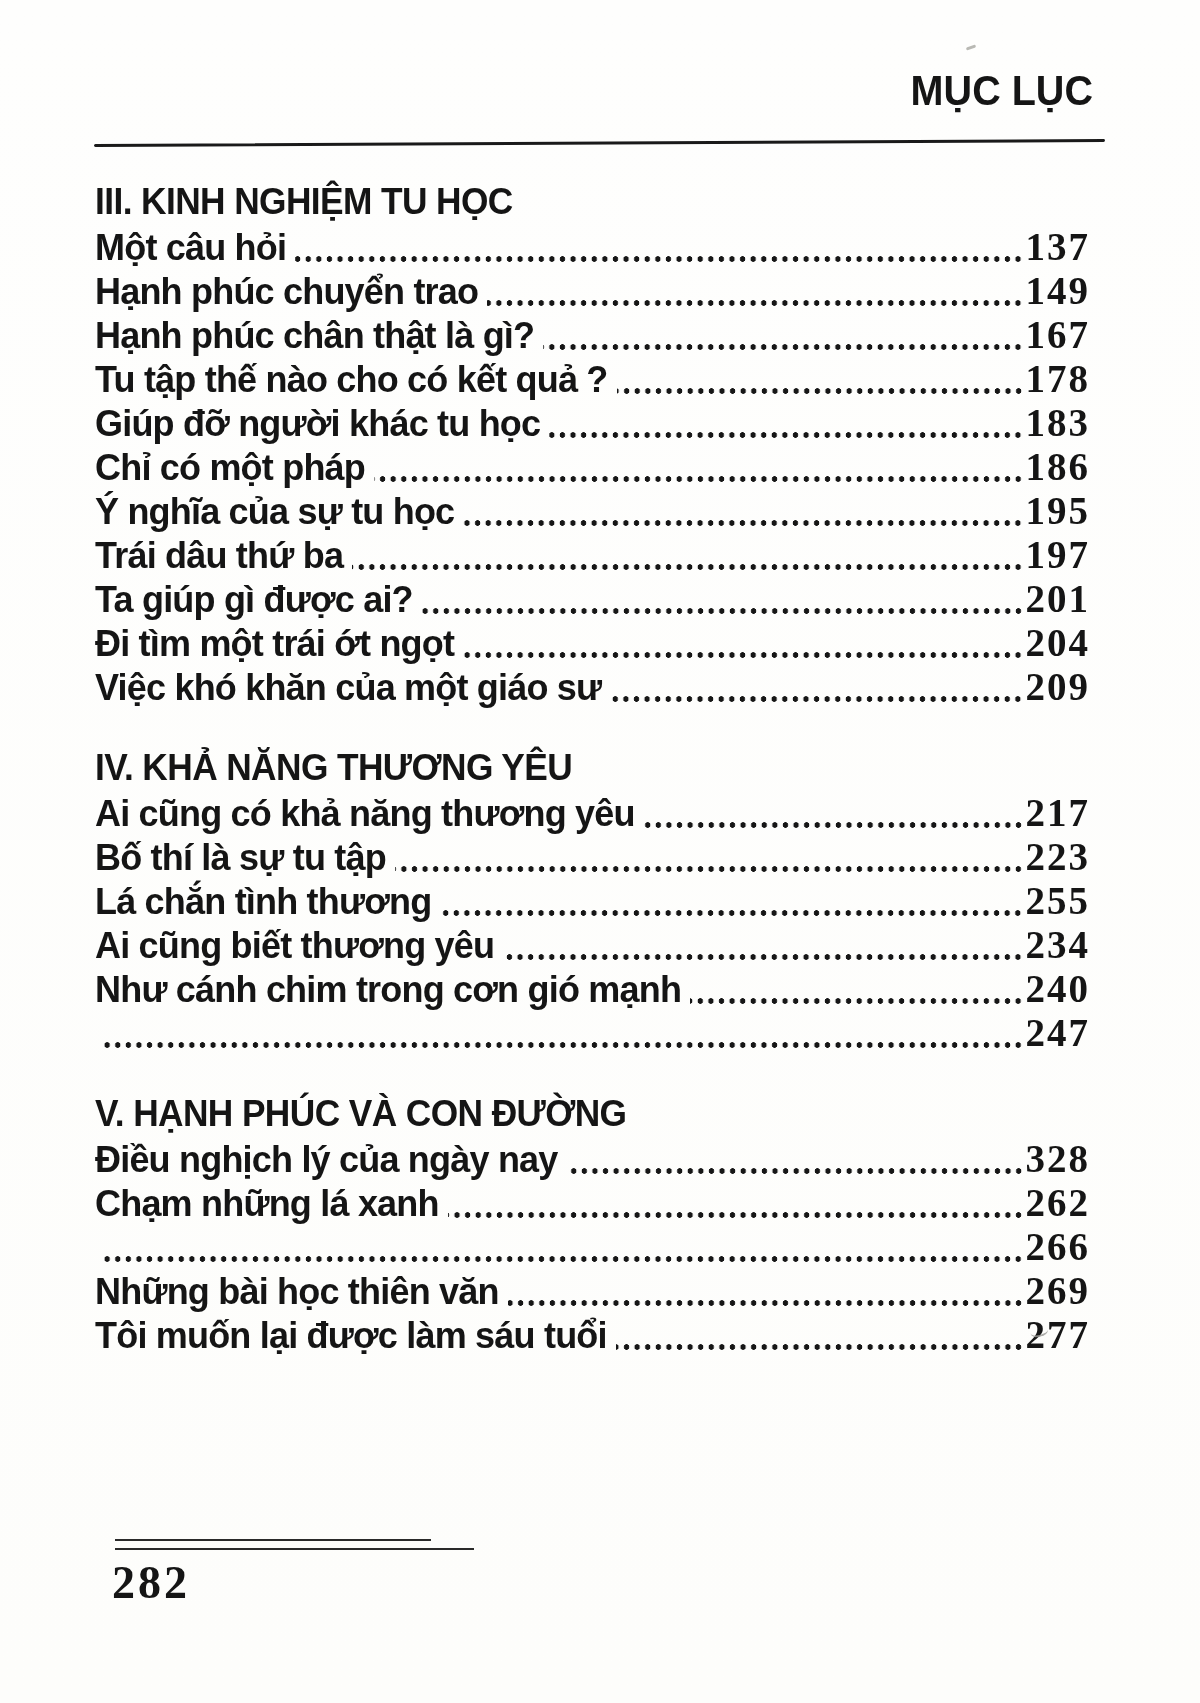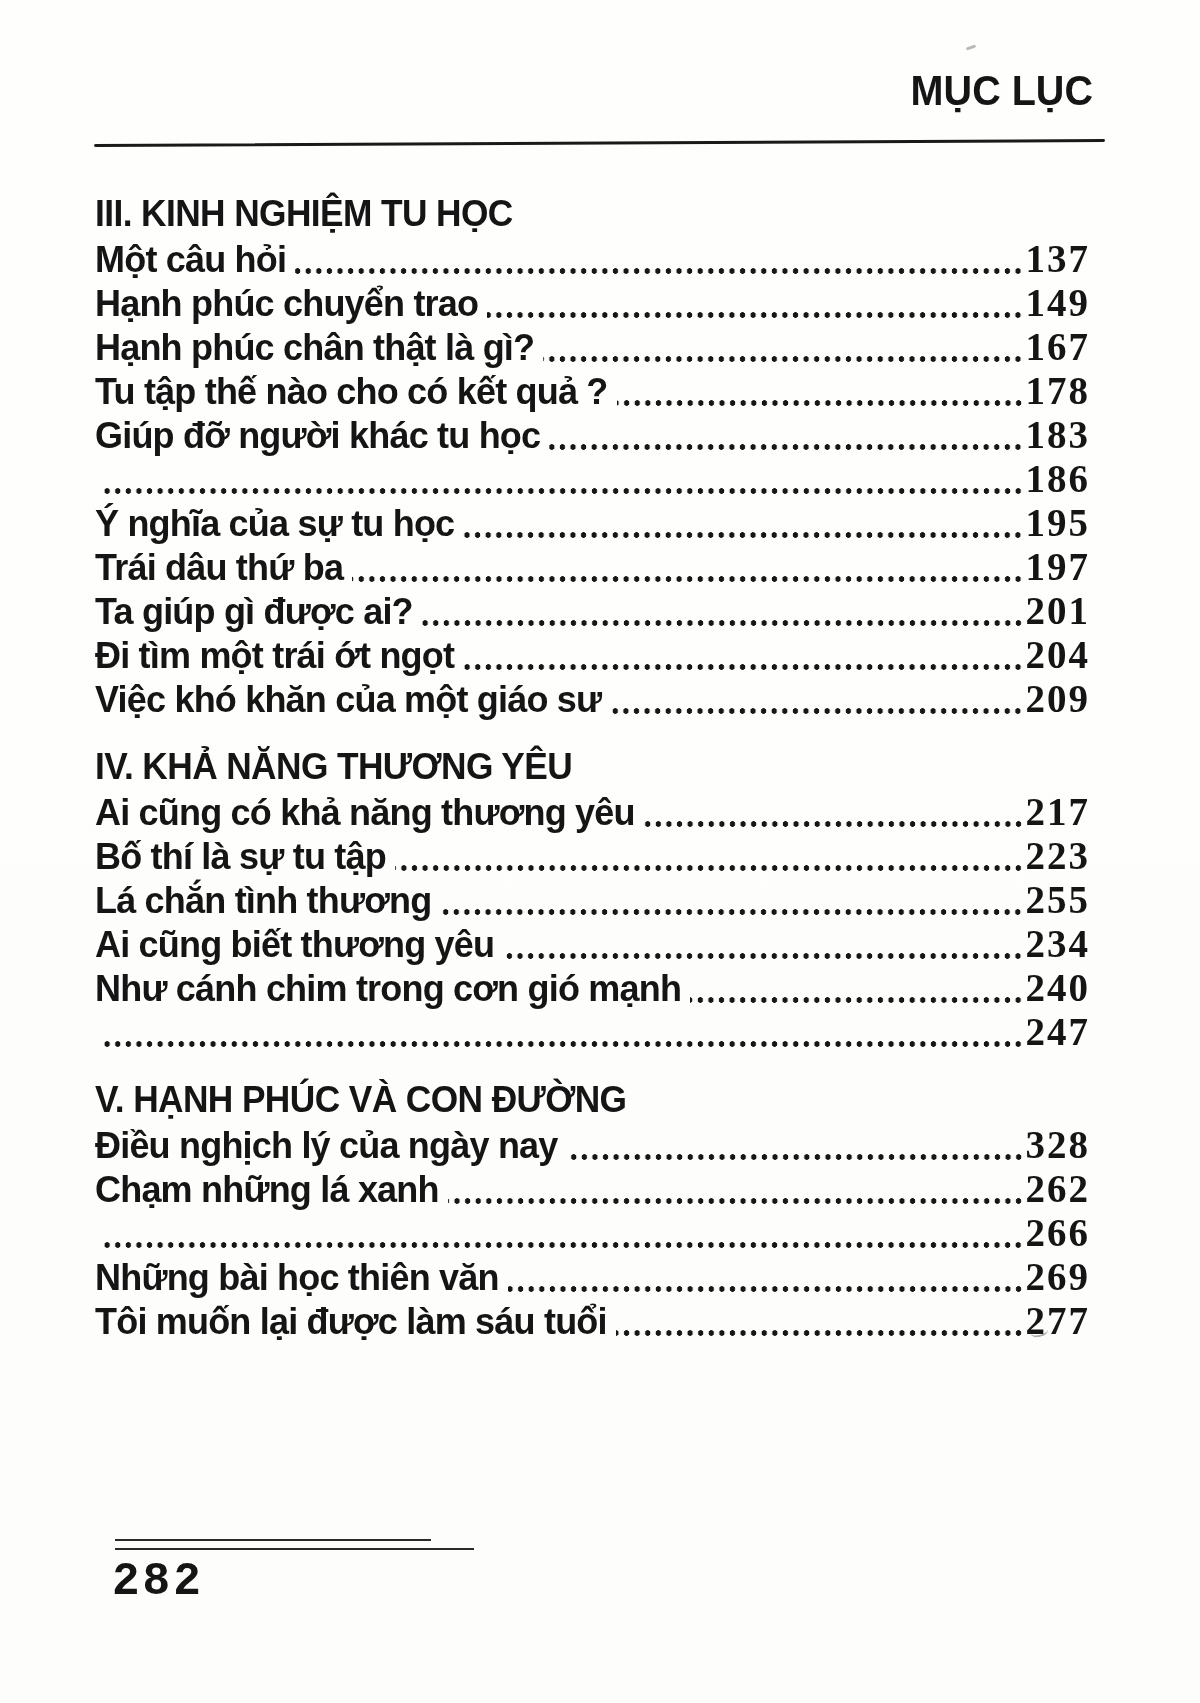--- a/index.html
+++ b/index.html
@@ -37,22 +37,22 @@
     transform-origin: left center;
     border-radius: 2px;
   }
 
   
   .toc {
     position: absolute;
     left: 95px; top: 179px;
     width: 995px;
   }
-  .section { margin-top: 23px; }
-  .section:first-child { margin-top: 12px; }
+  .section { margin-top: 36px; }
+  .section:first-child { margin-top: 0; }
   .section-title {
     font-size: 36px;
     font-weight: 700;
     line-height: 46px;
     letter-spacing: -0.6px;
     white-space: nowrap;
     transform: scaleX(0.98);
     transform-origin: left center;
   }
   .entry {
@@ -96,21 +96,21 @@
   }
   .footer-rule-b {
     position: absolute;
     left: 115px; top: 1548px;
     width: 359px; height: 2px;
     background: #2a2a2a;
   }
   .folio {
     position: absolute;
     left: 112px; top: 1556px;
-    font-family: Liberation Mono, monospace;
+    font-family: Liberation Serif, serif;
     font-size: 46px;
     font-weight: 700;
     letter-spacing: 3px;
   }
 
   
   .artifact-squiggle {
     position: absolute;
     left: 1030px; top: 1326px;
     width: 18px; height: 9px;
@@ -165,20 +165,21 @@
     <span class="num">178</span>
   </div>
 
   <div class="entry">
     <span class="etitle">Giúp đỡ người khác tu học</span>
     <span class="dots"></span>
     <span class="num">183</span>
   </div>
 
   <div class="entry">
+    <span class="etitle">Chỉ có một pháp</span>
     <span class="dots"></span>
     <span class="num">186</span>
   </div>
 
   <div class="entry">
     <span class="etitle">Ý nghĩa của sự tu học</span>
     <span class="dots"></span>
     <span class="num">195</span>
   </div>
 

